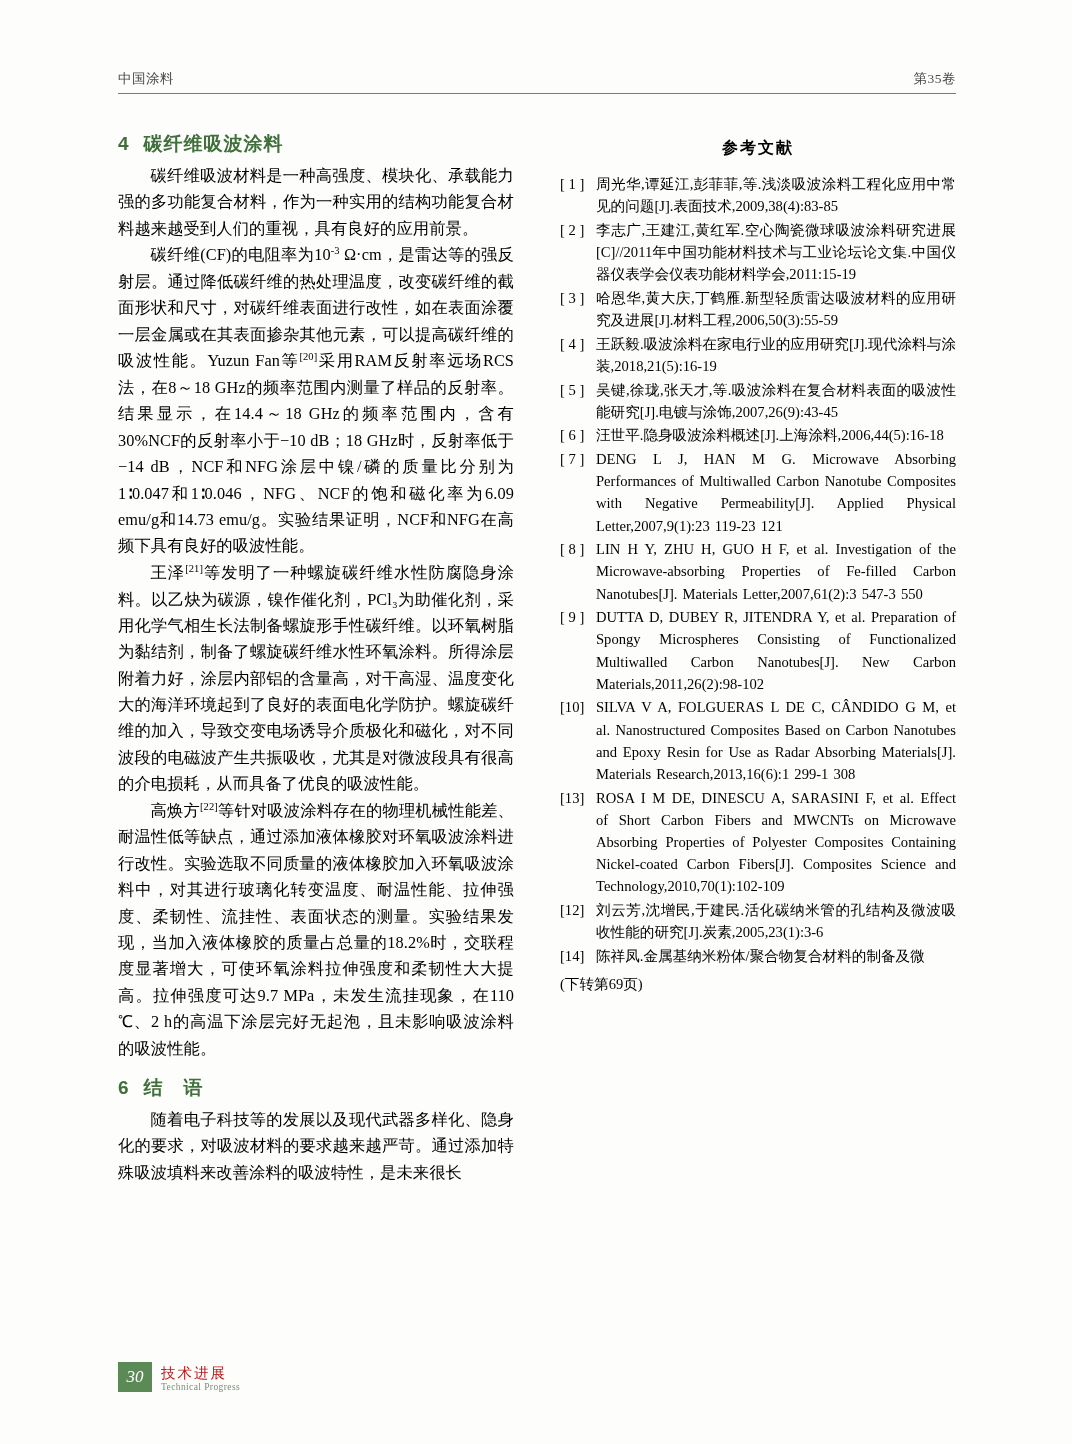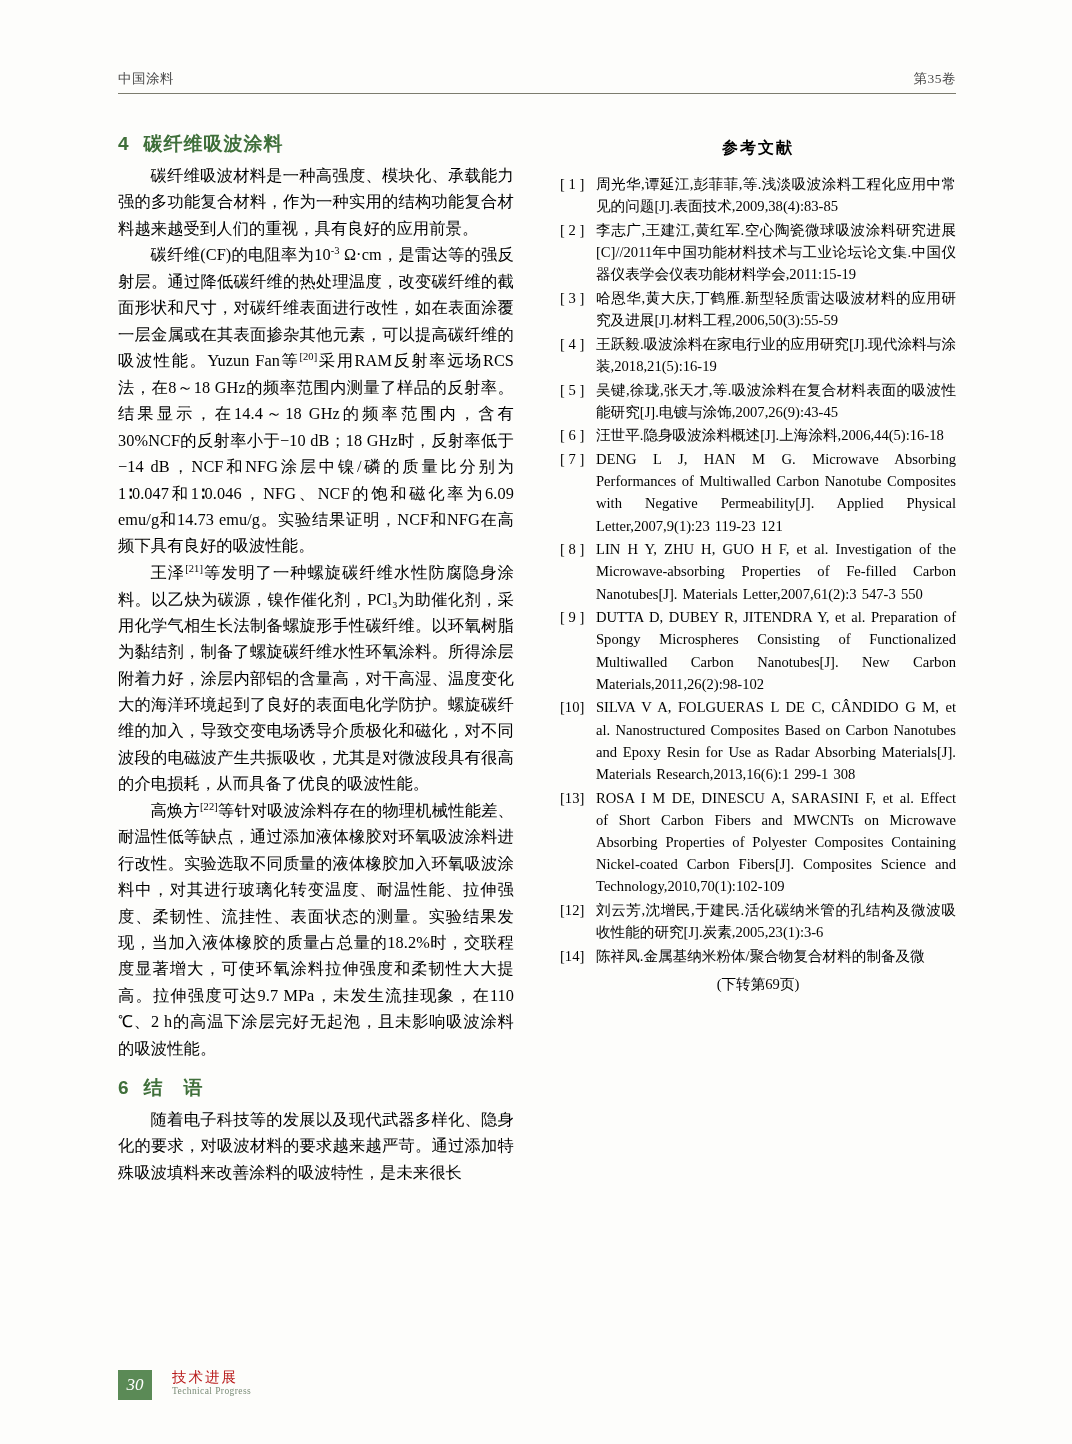--- a/index.html
+++ b/index.html
@@ -87,32 +87,31 @@
     flex: 0 0 36px;
     text-align: left;
   }
   .ref .body {
     flex: 1 1 auto;
     text-align: justify;
     text-justify: inter-ideograph;
   }
   .ref.en .body { word-spacing: 1.5px; }
   .cont {
-    text-align: center;
+    text-align: left;
     font-size: 14.6px;
     margin-top: 8px;
   }
   
   .footer {
     position: absolute;
     left: 118px;
-    bottom: 44px;
-    display: flex;
-    align-items: flex-start;
-    gap: 11px;
+    bottom: 52px;
+    display: flex;
+    align-items: flex-end;
   }
   .pagenum {
     width: 34px;
     height: 30px;
     background: #5b8a56;
     color: #ffffff;
     font-family: "Liberation Serif", serif;
     font-style: italic;
     font-size: 17px;
     display: flex;

